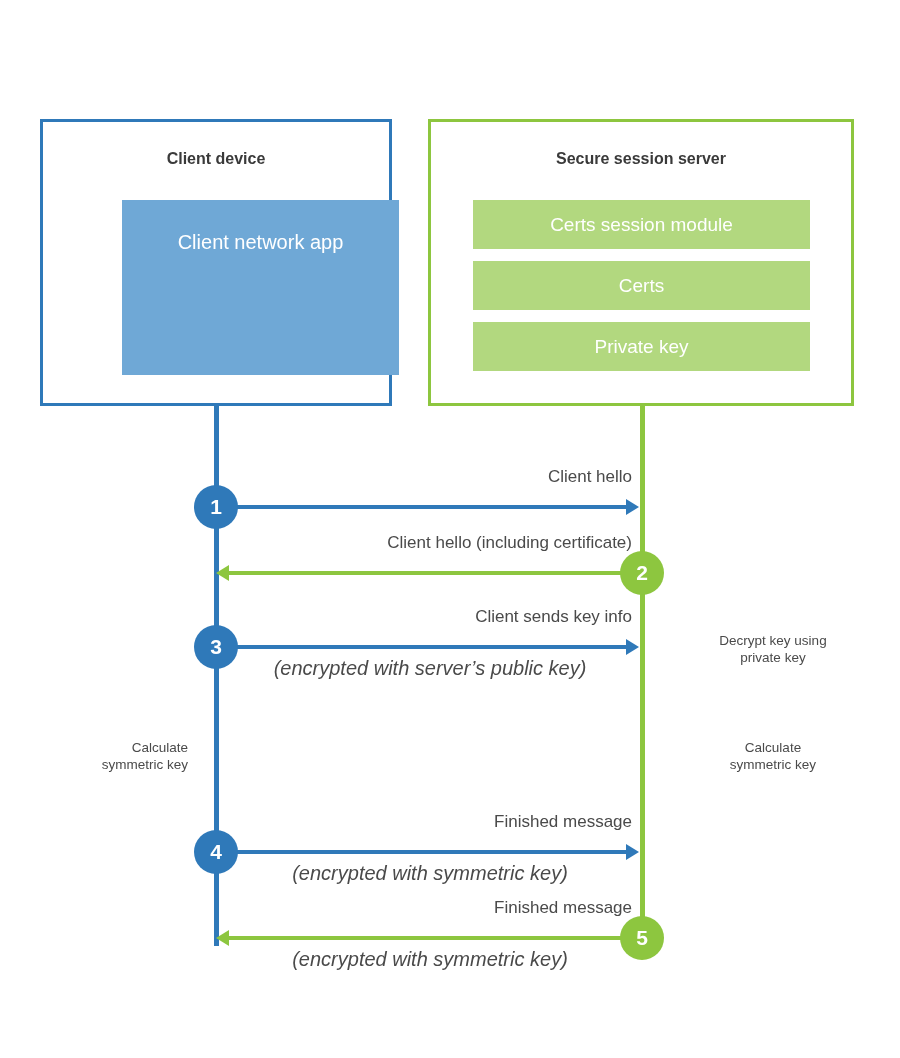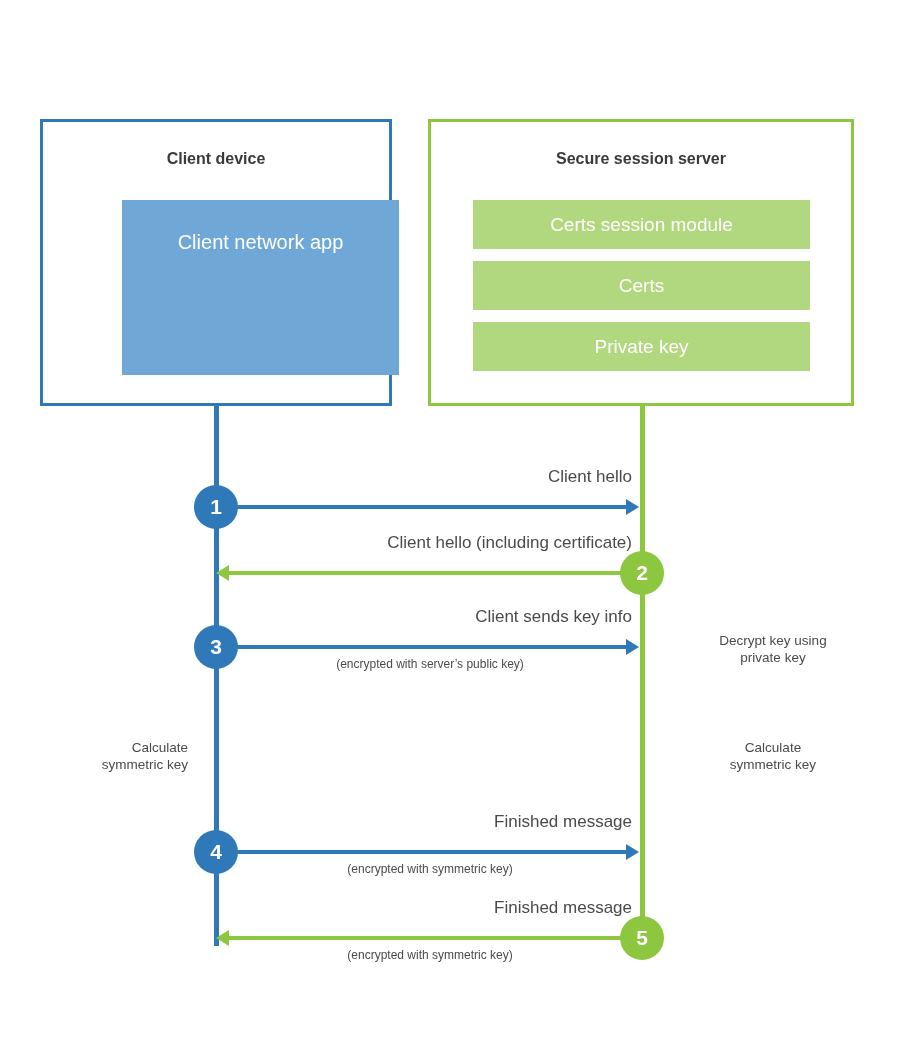--- a/index.html
+++ b/index.html
@@ -164,25 +164,26 @@
     font-size: 17px;
     white-space: nowrap;
     left: 228px;
     width: 404px;
     top: -40px;
   }
   .arrow-sublabel {
     position: absolute;
     text-align: center;
     color: #4a4a4a;
-    font-size: 12px;
+    font-size: 20px;
     white-space: nowrap;
     left: 228px;
     width: 404px;
     top: 10px;
+    font-style: italic;
   }
 
   
   .side-note {
     position: absolute;
     color: #4a4a4a;
     font-size: 13.5px;
     line-height: 17px;
   }
   .side-note.right-side {

